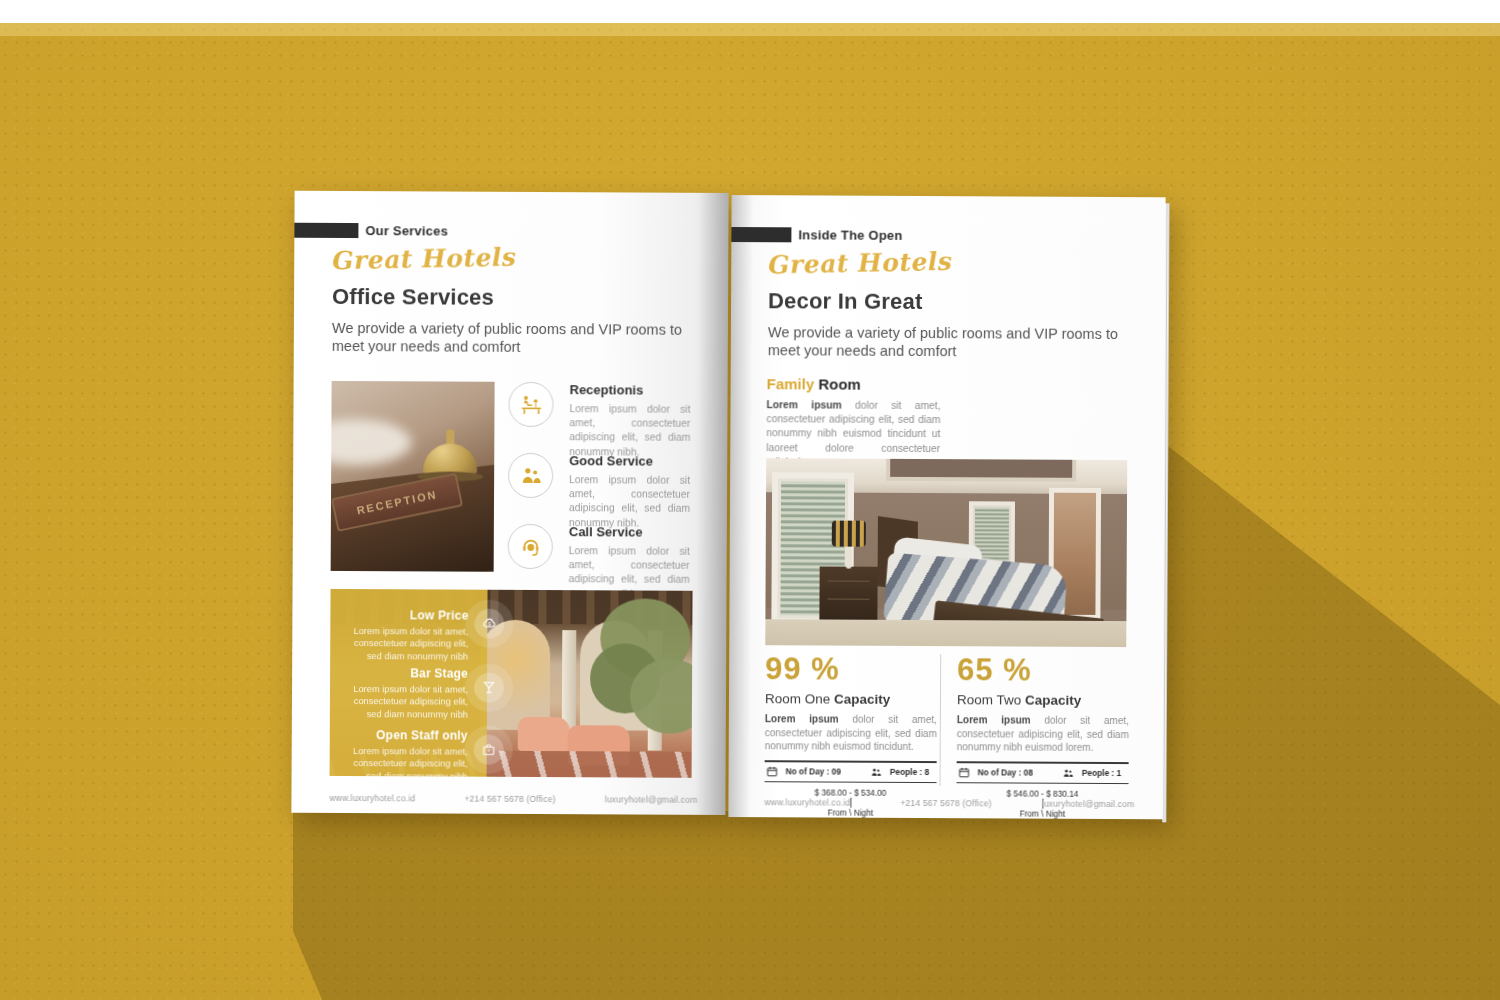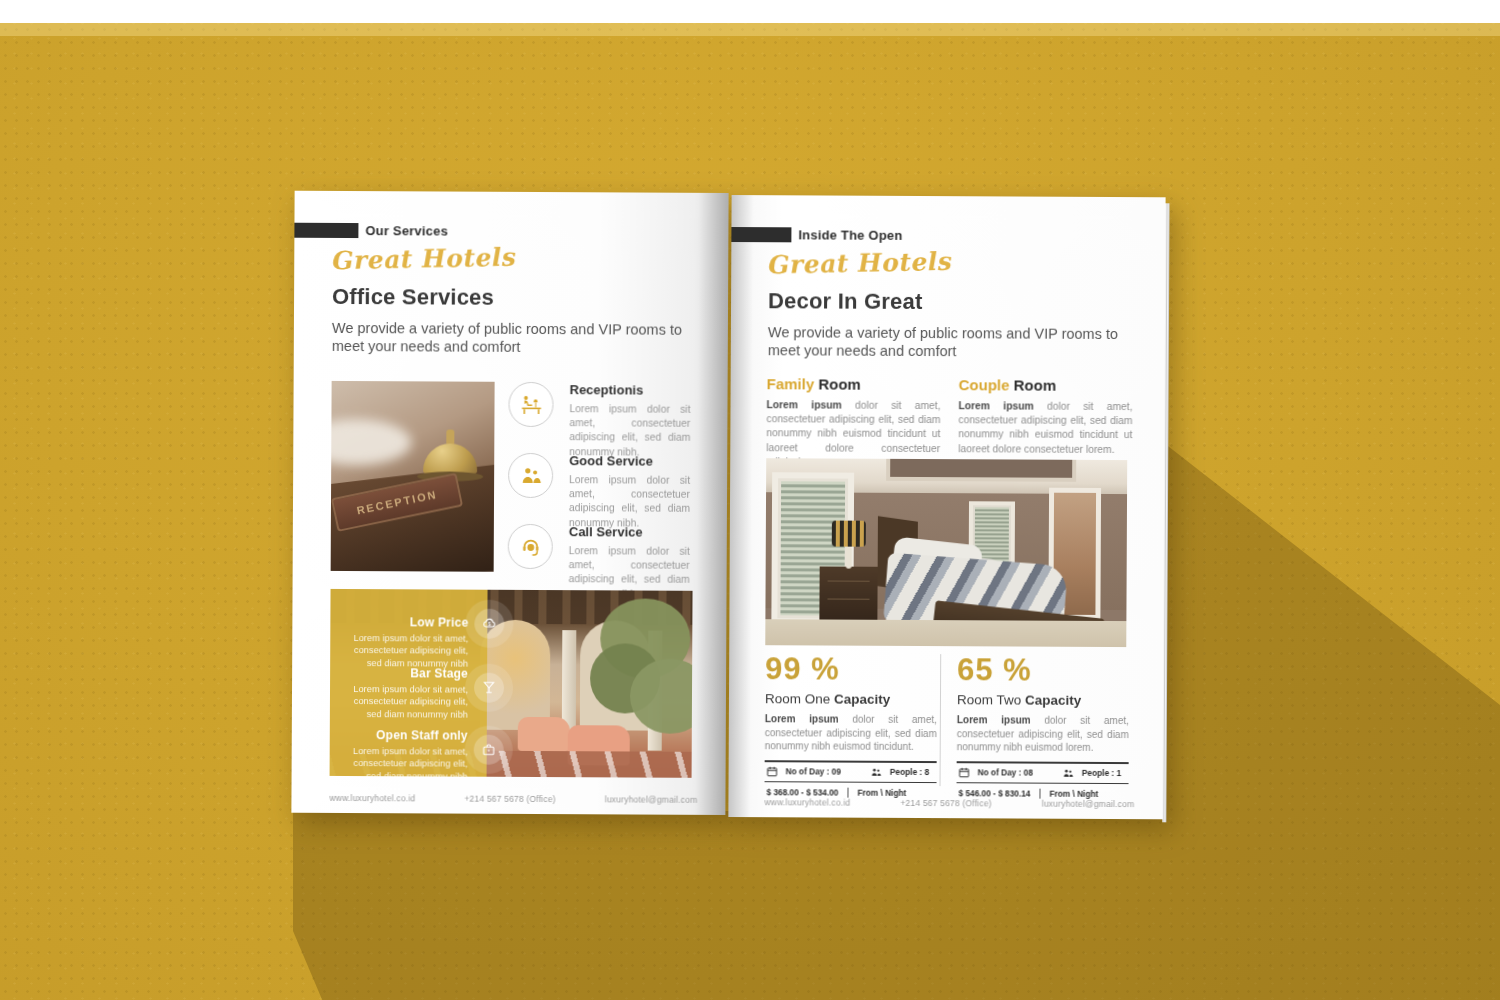--- a/index.html
+++ b/index.html
@@ -81,21 +81,21 @@
   .lp-plant i { position:absolute; display:block; background:#7d8a55; border-radius:50%; opacity:.95; }
   .lp-plant i:nth-child(1){ left:10px; top:0; width:90px; height:80px; background:#86925c; }
   .lp-plant i:nth-child(2){ left:0; top:45px; width:70px; height:70px; background:#74824e; }
   .lp-plant i:nth-child(3){ left:40px; top:60px; width:80px; height:75px; background:#8a9763; }
   .lp-chair { position:absolute; width:52px; height:34px; background:#e9a98a; border-radius:10px 14px 4px 4px; }
   .lp-chair.ch1 { left:188px; bottom:26px; } .lp-chair.ch2 { left:238px; bottom:12px; width:62px; height:40px; background:#e8a083; }
   .lp-floor { position:absolute; left:0; right:0; bottom:0; height:26px; background:#ad6a4f;
     background-image:repeating-linear-gradient(75deg, rgba(255,255,255,.65) 0 6px, transparent 6px 34px); opacity:.9; }
   .promo-overlay { position:absolute; left:0; top:0; width:157px; height:100%; background:rgba(216,178,60,.94); }
   .pi { position:absolute; left:10px; width:128px; text-align:right; color:#fff; z-index:3; }
-  .pi-1 { top:26px; } .pi-2 { top:77px; } .pi-3 { top:139px; }
+  .pi-1 { top:19px; } .pi-2 { top:77px; } .pi-3 { top:139px; }
   .pi-title { font-size:12px; font-weight:700; margin-bottom:3px; letter-spacing:.2px; }
   .pi-text { font-size:9.3px; line-height:1.32; color:rgba(255,255,255,.88); }
   .pi-icon { position:absolute; left:144px; width:30px; height:30px; border-radius:50%; z-index:3;
     background:rgba(255,255,255,.32); box-shadow:0 0 0 9px rgba(255,255,255,.12);
     display:flex; align-items:center; justify-content:center; color:#fff; }
   .pi-icon.i1 { top:19px; } .pi-icon.i2 { top:83px; } .pi-icon.i3 { top:145px; }
 
   .footer { position:absolute; left:38px; right:28px; top:602px; display:flex;
     justify-content:space-between; font-size:8.5px; color:#9b9b9b; letter-spacing:.2px; }
 
@@ -137,21 +137,21 @@
   .stat { position:absolute; top:458px; width:172px; }
   .stat-1 { left:36px; } .stat-2 { left:228px; }
   .stat-value { font-size:31px; color:#c9a238; font-weight:600; letter-spacing:1px; line-height:1; }
   .stat-label { margin-top:7px; font-size:13.5px; color:#3c3c3c; }
   .stat-text { margin-top:6px; font-size:10px; color:#8f8f8f; line-height:1.36; text-align:justify; }
   .pricing { margin-top:7px; }
   .prow1 { border-top:2px solid #3a3a3a; border-bottom:1.5px solid #3a3a3a; padding:4px 2px;
     display:flex; align-items:center; gap:8px; font-size:8.3px; font-weight:700; color:#2d2d2d; }
   .prow1 svg { flex:0 0 auto; }
   .prow1 .gap { width:14px; }
-  .prow2 { padding:5px 2px 0; display:flex; align-items:center; font-size:8.3px; font-weight:700; color:#2d2d2d; }
+  .prow2 { padding:5px 2px 0; display:flex; align-items:center; font-size:8.3px; font-weight:400; color:#2d2d2d;flex-direction:column; }
   .pdiv { width:1px; height:10px; background:#555; margin:0 9px; }
   .stat-vdivider { position:absolute; left:211px; top:458px; width:1px; height:132px; background:#d2d2d2; }
 
   .mini-ic { color:#2d2d2d; }
 </style>
 </head>
 <body>
 
 <div class="scene">
   <div class="top-light"></div>
@@ -297,30 +297,20 @@
       <div class="room room-1">
         <div class="room-title">
           <span class="accent">Family</span>
           <span>Room</span>
         </div>
         <div class="room-text">
           <span class="lead">Lorem ipsum</span>
           <span>dolor sit amet, consectetuer adipiscing elit, sed diam nonummy nibh euismod tincidunt ut laoreet dolore consectetuer adipiscing.</span>
         </div>
       </div>
-      <div class="room room-2">
-        <div class="room-title">
-          <span class="accent">Couple</span>
-          <span>Room</span>
-        </div>
-        <div class="room-text">
-          <span class="lead">Lorem ipsum</span>
-          <span>dolor sit amet, consectetuer adipiscing elit, sed diam nonummy nibh euismod tincidunt ut laoreet dolore consectetuer lorem.</span>
-        </div>
-      </div>
 
       <div class="photo-bedroom">
         <div class="bd-wall"></div>
         <div class="bd-ceiling"></div>
         <div class="bd-tray"></div>
         <div class="bd-window-left">
             <div class="glass"></div>
           </div>
         <div class="bd-window-mid">
             <div class="glass"></div>

